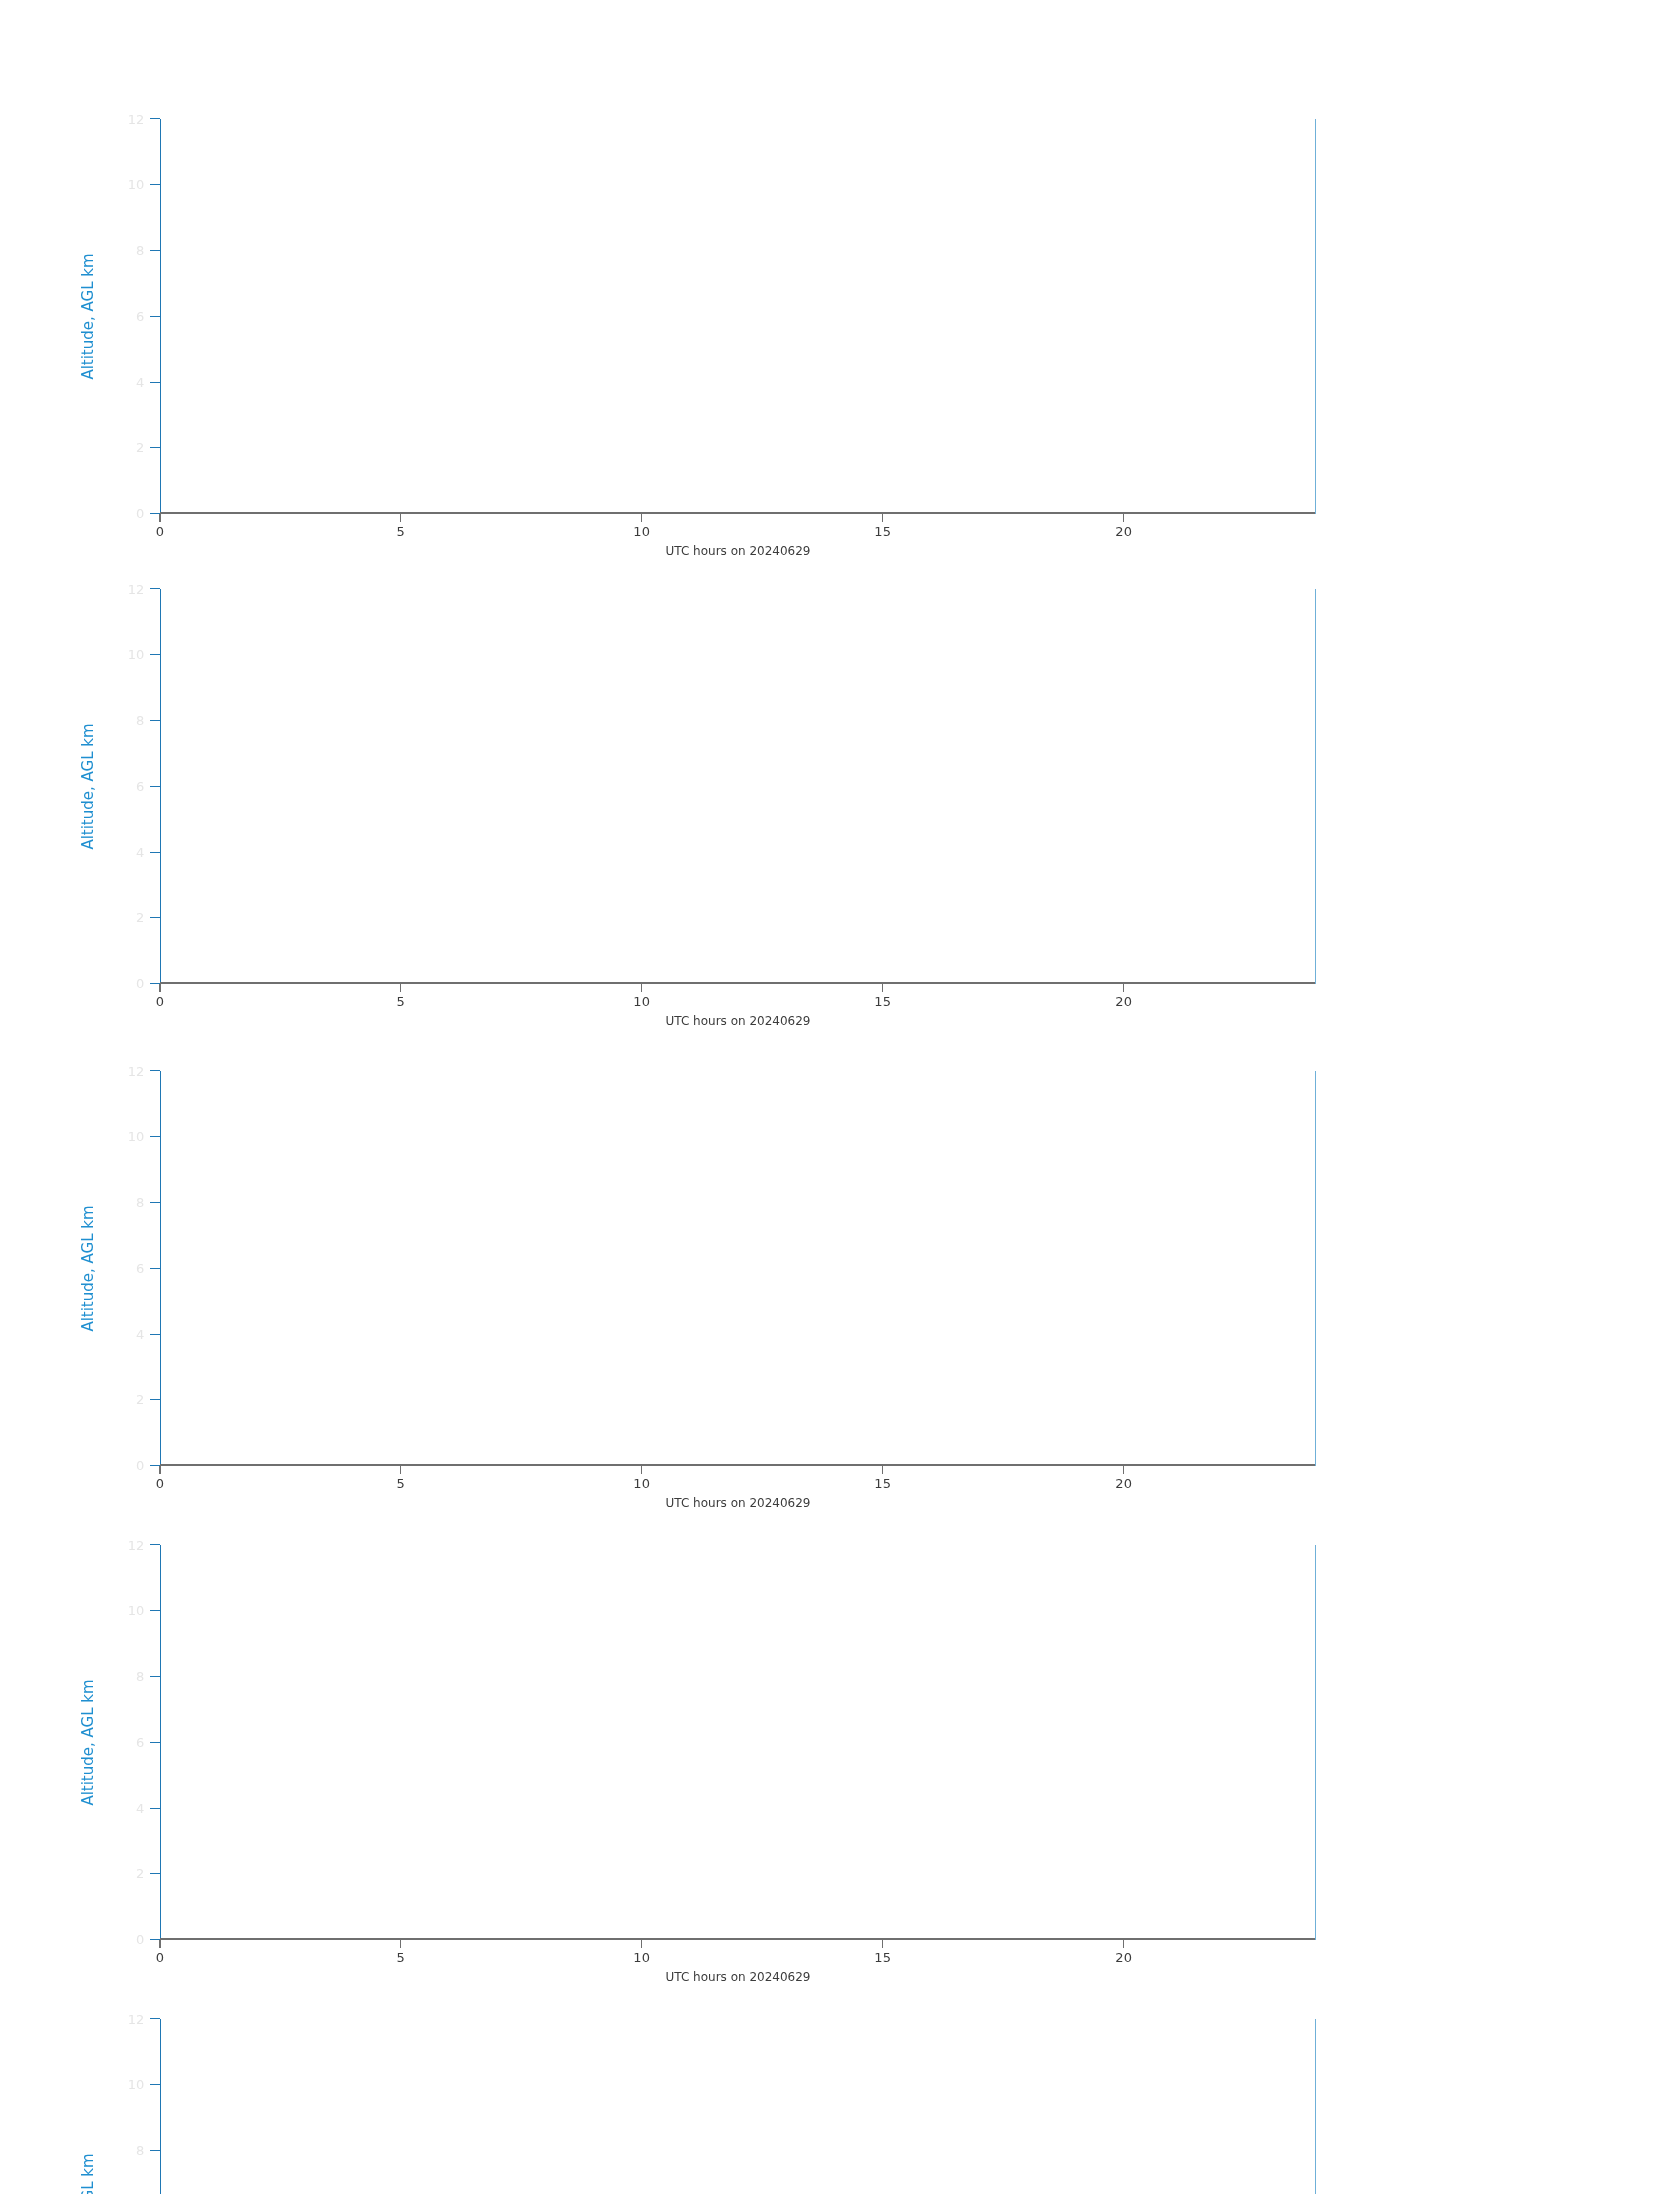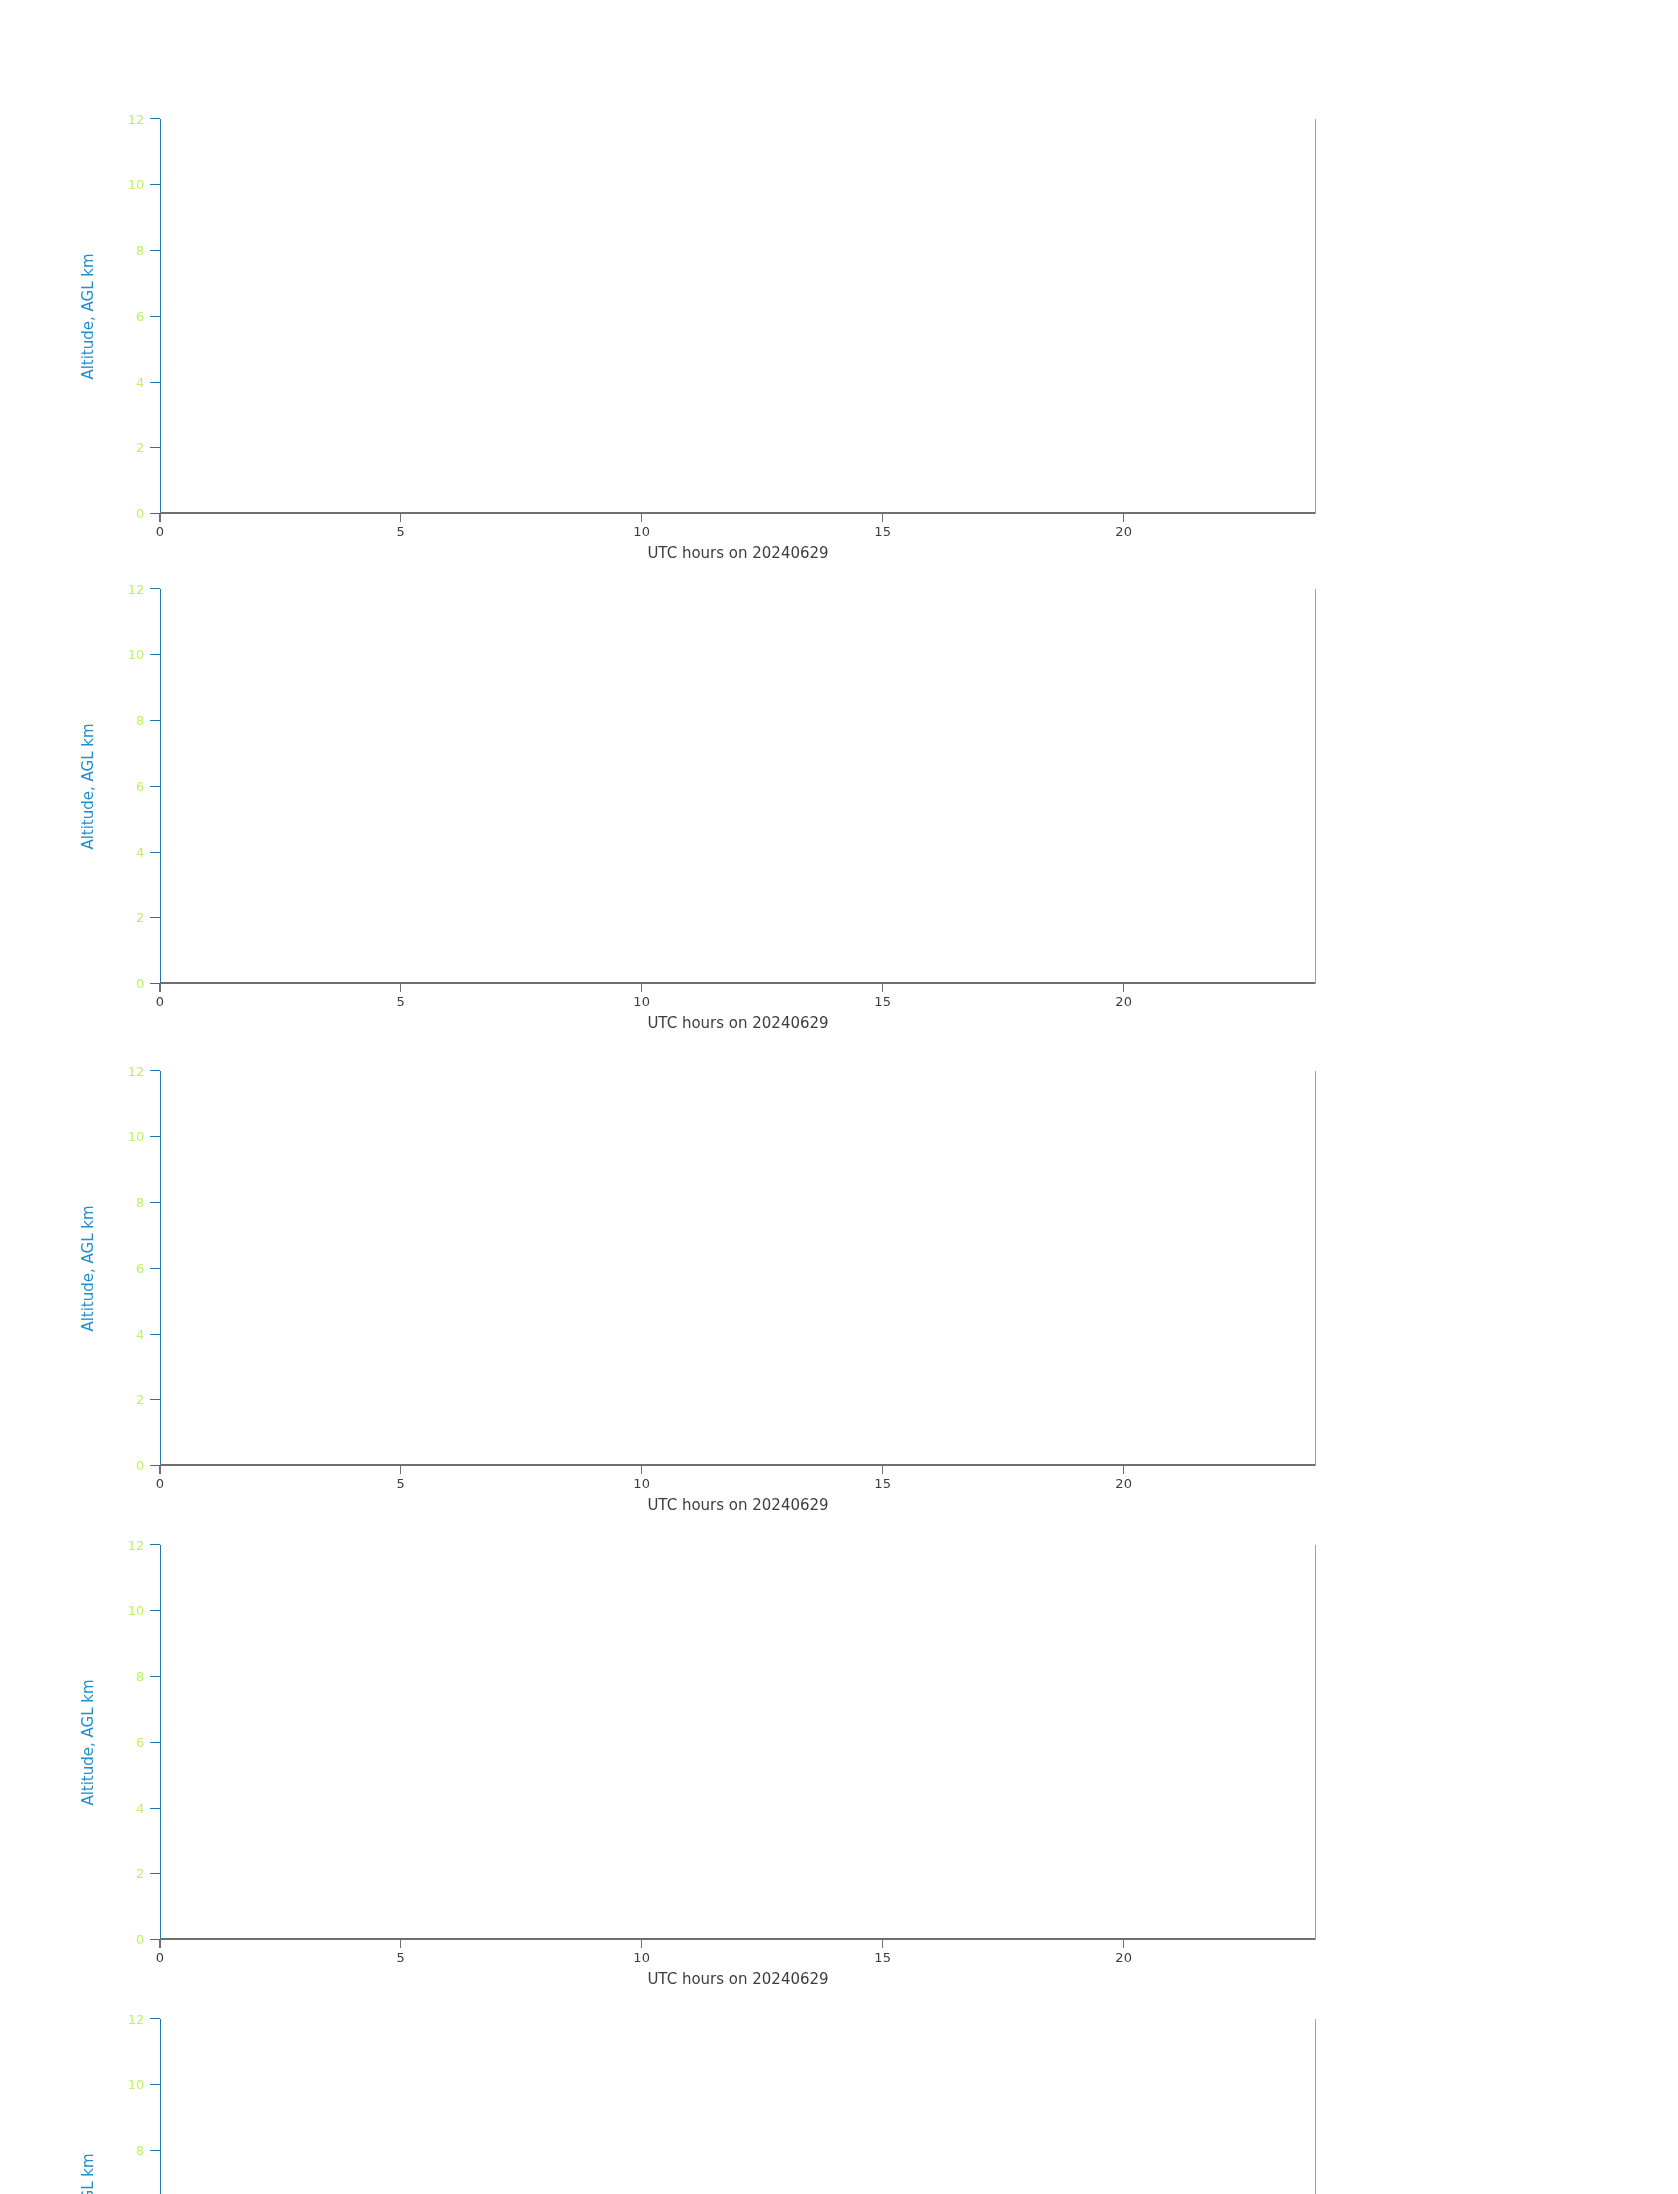--- a/index.html
+++ b/index.html
@@ -73,21 +73,21 @@
     height: 1.3px;
     background: #1f77b4;
   }
   .ytick-label {
     position: absolute;
     right: 100%;
     top: 50%;
     transform: translateY(-50%);
     margin-right: 6.1px;
     font-size: 13px;
-    color: #bef264;
+    color: #e5e5e5;
     white-space: nowrap;
     line-height: 1;
   }
 
   
   .xtick {
     position: absolute;
     top: 100%;
     width: 1.3px;
     height: 8.8px;
@@ -120,21 +120,21 @@
     color: #1f8fd0;
     white-space: nowrap;
   }
 
   .xlabel {
     position: absolute;
     left: 160px;
     top: 443px;
     width: 1156px;
     text-align: center;
-    font-size: 15px;
+    font-size: 12px;
     color: #3c3c3c;
     white-space: nowrap;
   }
 
   .plot-canvas {
     position: absolute;
     left: 0;
     top: 0;
     width: 100%;
     height: 100%;

